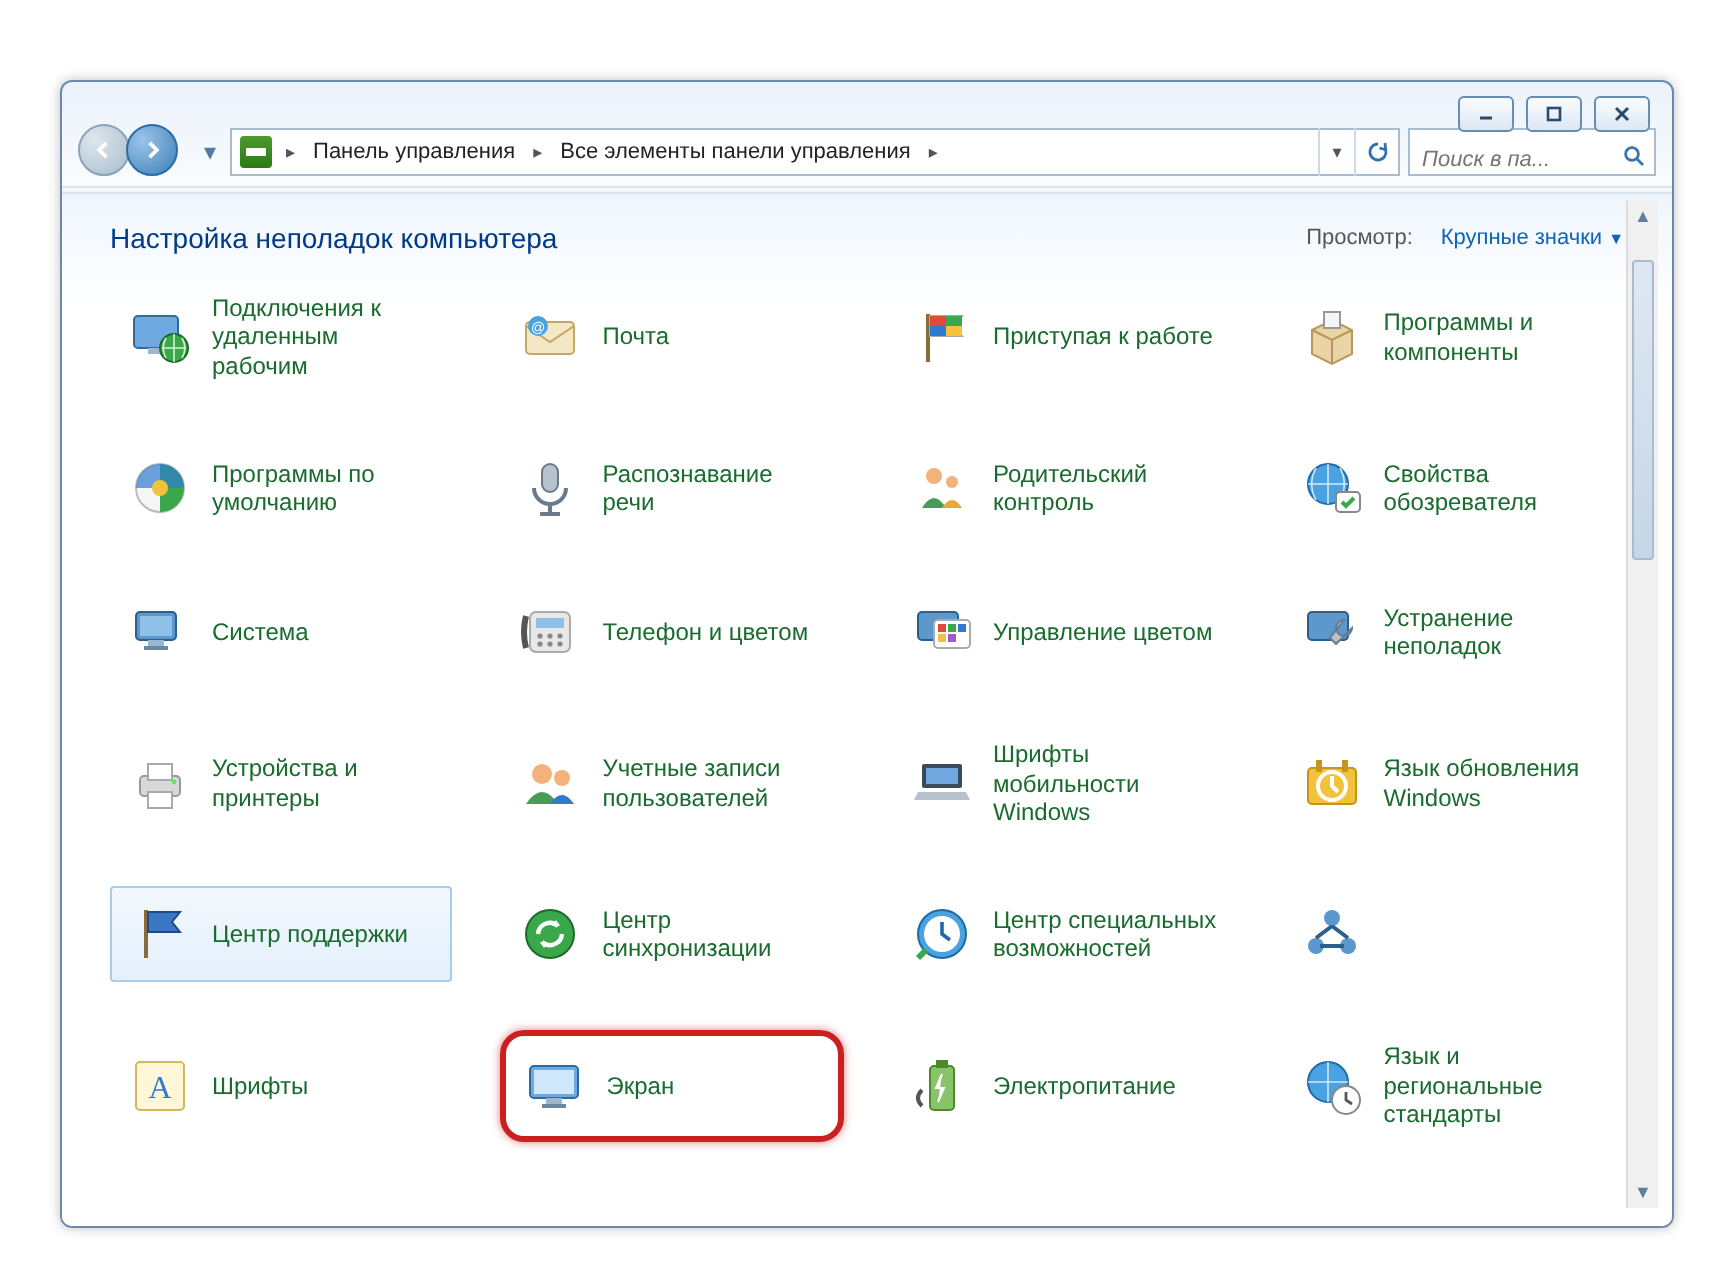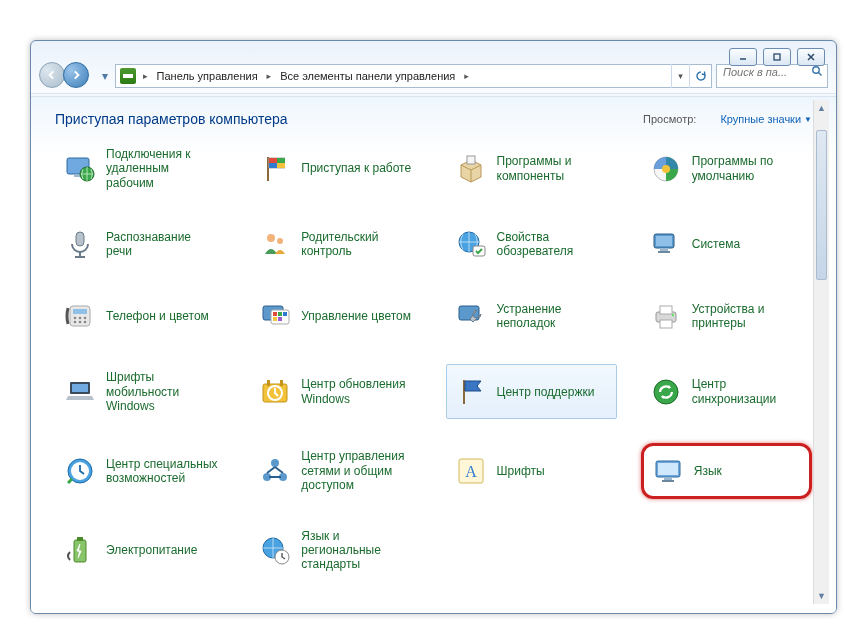--- a/index.html
+++ b/index.html
@@ -112,24 +112,24 @@
     border-left:1px solid #cadaea;
     display:flex; align-items:center; justify-content:center;
     color:#3a76ad; cursor:pointer;
   }
   .addr-dd {
     width:18px; height:24px; border-left:1px solid #cadaea;
     display:flex; align-items:center; justify-content:center;
     color:#555; cursor:pointer; font-size:9px;
   }
   .searchbox {
-    width: 112px; height: 24px;
+    width: 124px; height: 24px;
     border:1px solid #a7bcd1;
     background:#fff;
-    display:flex; align-items:flex-start;
+    display:flex; align-items:flex-end;
     padding:0 4px;
     gap:4px;
   }
   .searchbox input {
     border:none; outline:none; width:100%;
     font-size:11px; color:#888; font-style:italic;
     background:transparent;
   }
   .searchbox .s-icon { color:#3a76ad; font-size:12px; cursor:pointer; }
   
@@ -145,21 +145,21 @@
     overflow:auto;
     background: linear-gradient(to bottom, rgba(210,230,250,0.35), #ffffff 60px);
   }
   .hdr-row {
     display:flex; justify-content:space-between; align-items:center;
     margin-bottom: 14px;
   }
   .page-title {
     color:#003b89; font-size:14px;
   }
-  .view-picker { font-size:11px; color:#555; display:flex; align-items:center; gap:24px;}
+  .view-picker { font-size:11px; color:#555; display:flex; align-items:center; gap:14px;}
   .view-link { color:#1063b8; cursor:pointer; display:flex; align-items:center; gap:3px;}
   .view-link .arr { font-size:8px; }
   
   .grid {
     display:grid;
     grid-template-columns: repeat(4, 1fr);
     column-gap: 6px;
     row-gap: 6px;
     gap: 24px;
   }
@@ -275,21 +275,21 @@
             <line x1="7.5" y1="7.5" x2="10.5" y2="10.5" stroke="#3a76ad" stroke-width="1.4"></line>
           </svg>
       </span>
     </div>
   </div>
 
   <div class="strip"></div>
 
   <div class="content">
     <div class="hdr-row">
-      <div class="page-title">Приступая параметров компьютера</div>
+      <div class="page-title">Настройка неполадок компьютера</div>
       <div class="view-picker">
         <span>Просмотр:</span>
         <span class="view-link">
           <span>Крупные значки</span>
             <span class="arr">▼</span>
         </span>
       </div>
     </div>
 
     <div class="grid" id="grid">
@@ -297,20 +297,31 @@
     <div class="cp-item">
           <div class="cp-icon-box">
             <svg viewBox="0 0 32 32" width="32" height="32">
               <rect x="3" y="5" width="22" height="16" rx="2" fill="#6fa9df" stroke="#2d6aa0"></rect>
               <rect x="10" y="21" width="8" height="3" fill="#9cb8d0"></rect>
               <circle cx="23" cy="21" r="7" fill="#3aa84a" stroke="#1d6b29"></circle>
               <path d="M17 21h12M23 14v14M19 16a10 10 0 0 0 0 10M27 16a10 10 0 0 1 0 10" stroke="#d7f3d7" stroke-width="0.8" fill="none"></path>
             </svg>
           </div>
           <div class="cp-label">Подключения к удаленным рабочим</div>
+        </div>
+        <div class="cp-item">
+          <div class="cp-icon-box">
+            <svg viewBox="0 0 32 32" width="32" height="32">
+              <rect x="4" y="8" width="24" height="16" rx="2" fill="#f4e7c6" stroke="#c4a760"></rect>
+              <path d="M4 10 L16 18 L28 10" fill="none" stroke="#c4a760"></path>
+              <circle cx="10" cy="10" r="5" fill="#4aa3e0"></circle>
+              <text x="10" y="13" font-size="7" fill="#fff" text-anchor="middle">@</text>
+            </svg>
+          </div>
+          <div class="cp-label">Почта</div>
         </div>
         <div class="cp-item">
           <div class="cp-icon-box">
             <svg viewBox="0 0 32 32" width="32" height="32">
               <rect x="8" y="4" width="2" height="24" fill="#8a6a3a"></rect>
               <path d="M10 5 h16 l-4 5 l4 5 h-16 z" fill="#ffffff" stroke="#aaa"></path>
               <rect x="10" y="5" width="8" height="5" fill="#e04a3a"></rect>
               <rect x="18" y="5" width="8" height="5" fill="#3aa84a"></rect>
               <rect x="10" y="10" width="8" height="5" fill="#2f7bd1"></rect>
               <rect x="18" y="10" width="8" height="5" fill="#f2c23a"></rect>
@@ -429,38 +440,49 @@
               <rect x="10" y="6" width="12" height="8" fill="#fff" stroke="#aaa"></rect>
               <rect x="10" y="20" width="12" height="8" fill="#fff" stroke="#aaa"></rect>
               <circle cx="23" cy="15" r="1.2" fill="#5aea5a"></circle>
             </svg>
           </div>
           <div class="cp-label">Устройства и принтеры</div>
         </div>
         <div class="cp-item">
           <div class="cp-icon-box">
             <svg viewBox="0 0 32 32" width="32" height="32">
+              <circle cx="12" cy="11" r="5" fill="#f2b27a"></circle>
+              <circle cx="22" cy="13" r="4" fill="#f2b27a"></circle>
+              <path d="M4 26 q8-12 16 0" fill="#4a9a5a"></path>
+              <path d="M16 26 q6-9 12 0" fill="#2f7bd1"></path>
+            </svg>
+          </div>
+          <div class="cp-label">Учетные записи пользователей</div>
+        </div>
+        <div class="cp-item">
+          <div class="cp-icon-box">
+            <svg viewBox="0 0 32 32" width="32" height="32">
               <rect x="6" y="6" width="20" height="12" rx="1" fill="#3a4a5a"></rect>
               <rect x="8" y="8" width="16" height="8" fill="#6fa9df"></rect>
               <path d="M4 20 h24 l2 4 h-28 z" fill="#b8c2cc"></path>
             </svg>
           </div>
           <div class="cp-label">Шрифты мобильности Windows</div>
         </div>
         <div class="cp-item">
           <div class="cp-icon-box">
             <svg viewBox="0 0 32 32" width="32" height="32">
               <rect x="4" y="8" width="24" height="18" rx="2" fill="#f2c23a" stroke="#c4951a"></rect>
               <circle cx="16" cy="17" r="7" fill="none" stroke="#fff" stroke-width="2"></circle>
               <path d="M16 12 v5 l3 3" stroke="#fff" stroke-width="2" fill="none"></path>
               <rect x="8" y="4" width="3" height="6" fill="#c4951a"></rect>
               <rect x="21" y="4" width="3" height="6" fill="#c4951a"></rect>
             </svg>
           </div>
-          <div class="cp-label">Центр обновления Windows</div>
+          <div class="cp-label">Язык обновления Windows</div>
         </div>
         <div class="cp-item hover">
           <div class="cp-icon-box">
             <svg viewBox="0 0 32 32" width="32" height="32">
               <rect x="8" y="4" width="2" height="24" fill="#8a6a3a"></rect>
               <path d="M10 5 h16 l-4 5 l4 5 h-16 z" fill="#3a76c4" stroke="#1e4a88"></path>
             </svg>
           </div>
           <div class="cp-label">Центр поддержки</div>
         </div>
@@ -487,41 +509,40 @@
         </div>
         <div class="cp-item">
           <div class="cp-icon-box">
             <svg viewBox="0 0 32 32" width="32" height="32">
               <circle cx="8" cy="22" r="4" fill="#5b98cc"></circle>
               <circle cx="24" cy="22" r="4" fill="#5b98cc"></circle>
               <circle cx="16" cy="8" r="4" fill="#5b98cc"></circle>
               <path d="M16 12 L8 18 M16 12 L24 18 M10 22 h12" stroke="#2a5e8c" stroke-width="2" fill="none"></path>
             </svg>
           </div>
-          <div class="cp-label">Центр управления сетями и общим доступом</div>
         </div>
         <div class="cp-item">
           <div class="cp-icon-box">
             <svg viewBox="0 0 32 32" width="32" height="32">
               <rect x="4" y="4" width="24" height="24" rx="2" fill="#fff7d8" stroke="#d4b85a"></rect>
               <text x="16" y="22" font-size="16" fill="#2f7bd1" text-anchor="middle" font-family="Georgia">A</text>
             </svg>
           </div>
           <div class="cp-label">Шрифты</div>
         </div>
         <div class="cp-item highlight">
           <div class="cp-icon-box">
             <svg viewBox="0 0 32 32" width="32" height="32">
               <rect x="4" y="6" width="24" height="16" rx="2" fill="#6fa9df" stroke="#2d6aa0"></rect>
               <rect x="6" y="8" width="20" height="12" fill="#cfe8fb"></rect>
               <rect x="12" y="22" width="8" height="3" fill="#9cb8d0"></rect>
               <rect x="10" y="25" width="12" height="2" fill="#6a88a0"></rect>
             </svg>
           </div>
-          <div class="cp-label">Язык</div>
+          <div class="cp-label">Экран</div>
         </div>
         <div class="cp-item">
           <div class="cp-icon-box">
             <svg viewBox="0 0 32 32" width="32" height="32">
               <rect x="10" y="6" width="12" height="22" rx="2" fill="#8ac46a" stroke="#4a8a2a"></rect>
               <rect x="13" y="3" width="6" height="4" fill="#4a8a2a"></rect>
               <path d="M16 10 l-3 7 h4 l-3 7" fill="#fff" stroke="#fff"></path>
               <path d="M6 26 q-4-4 0-8" stroke="#555" stroke-width="2" fill="none"></path>
             </svg>
           </div>

